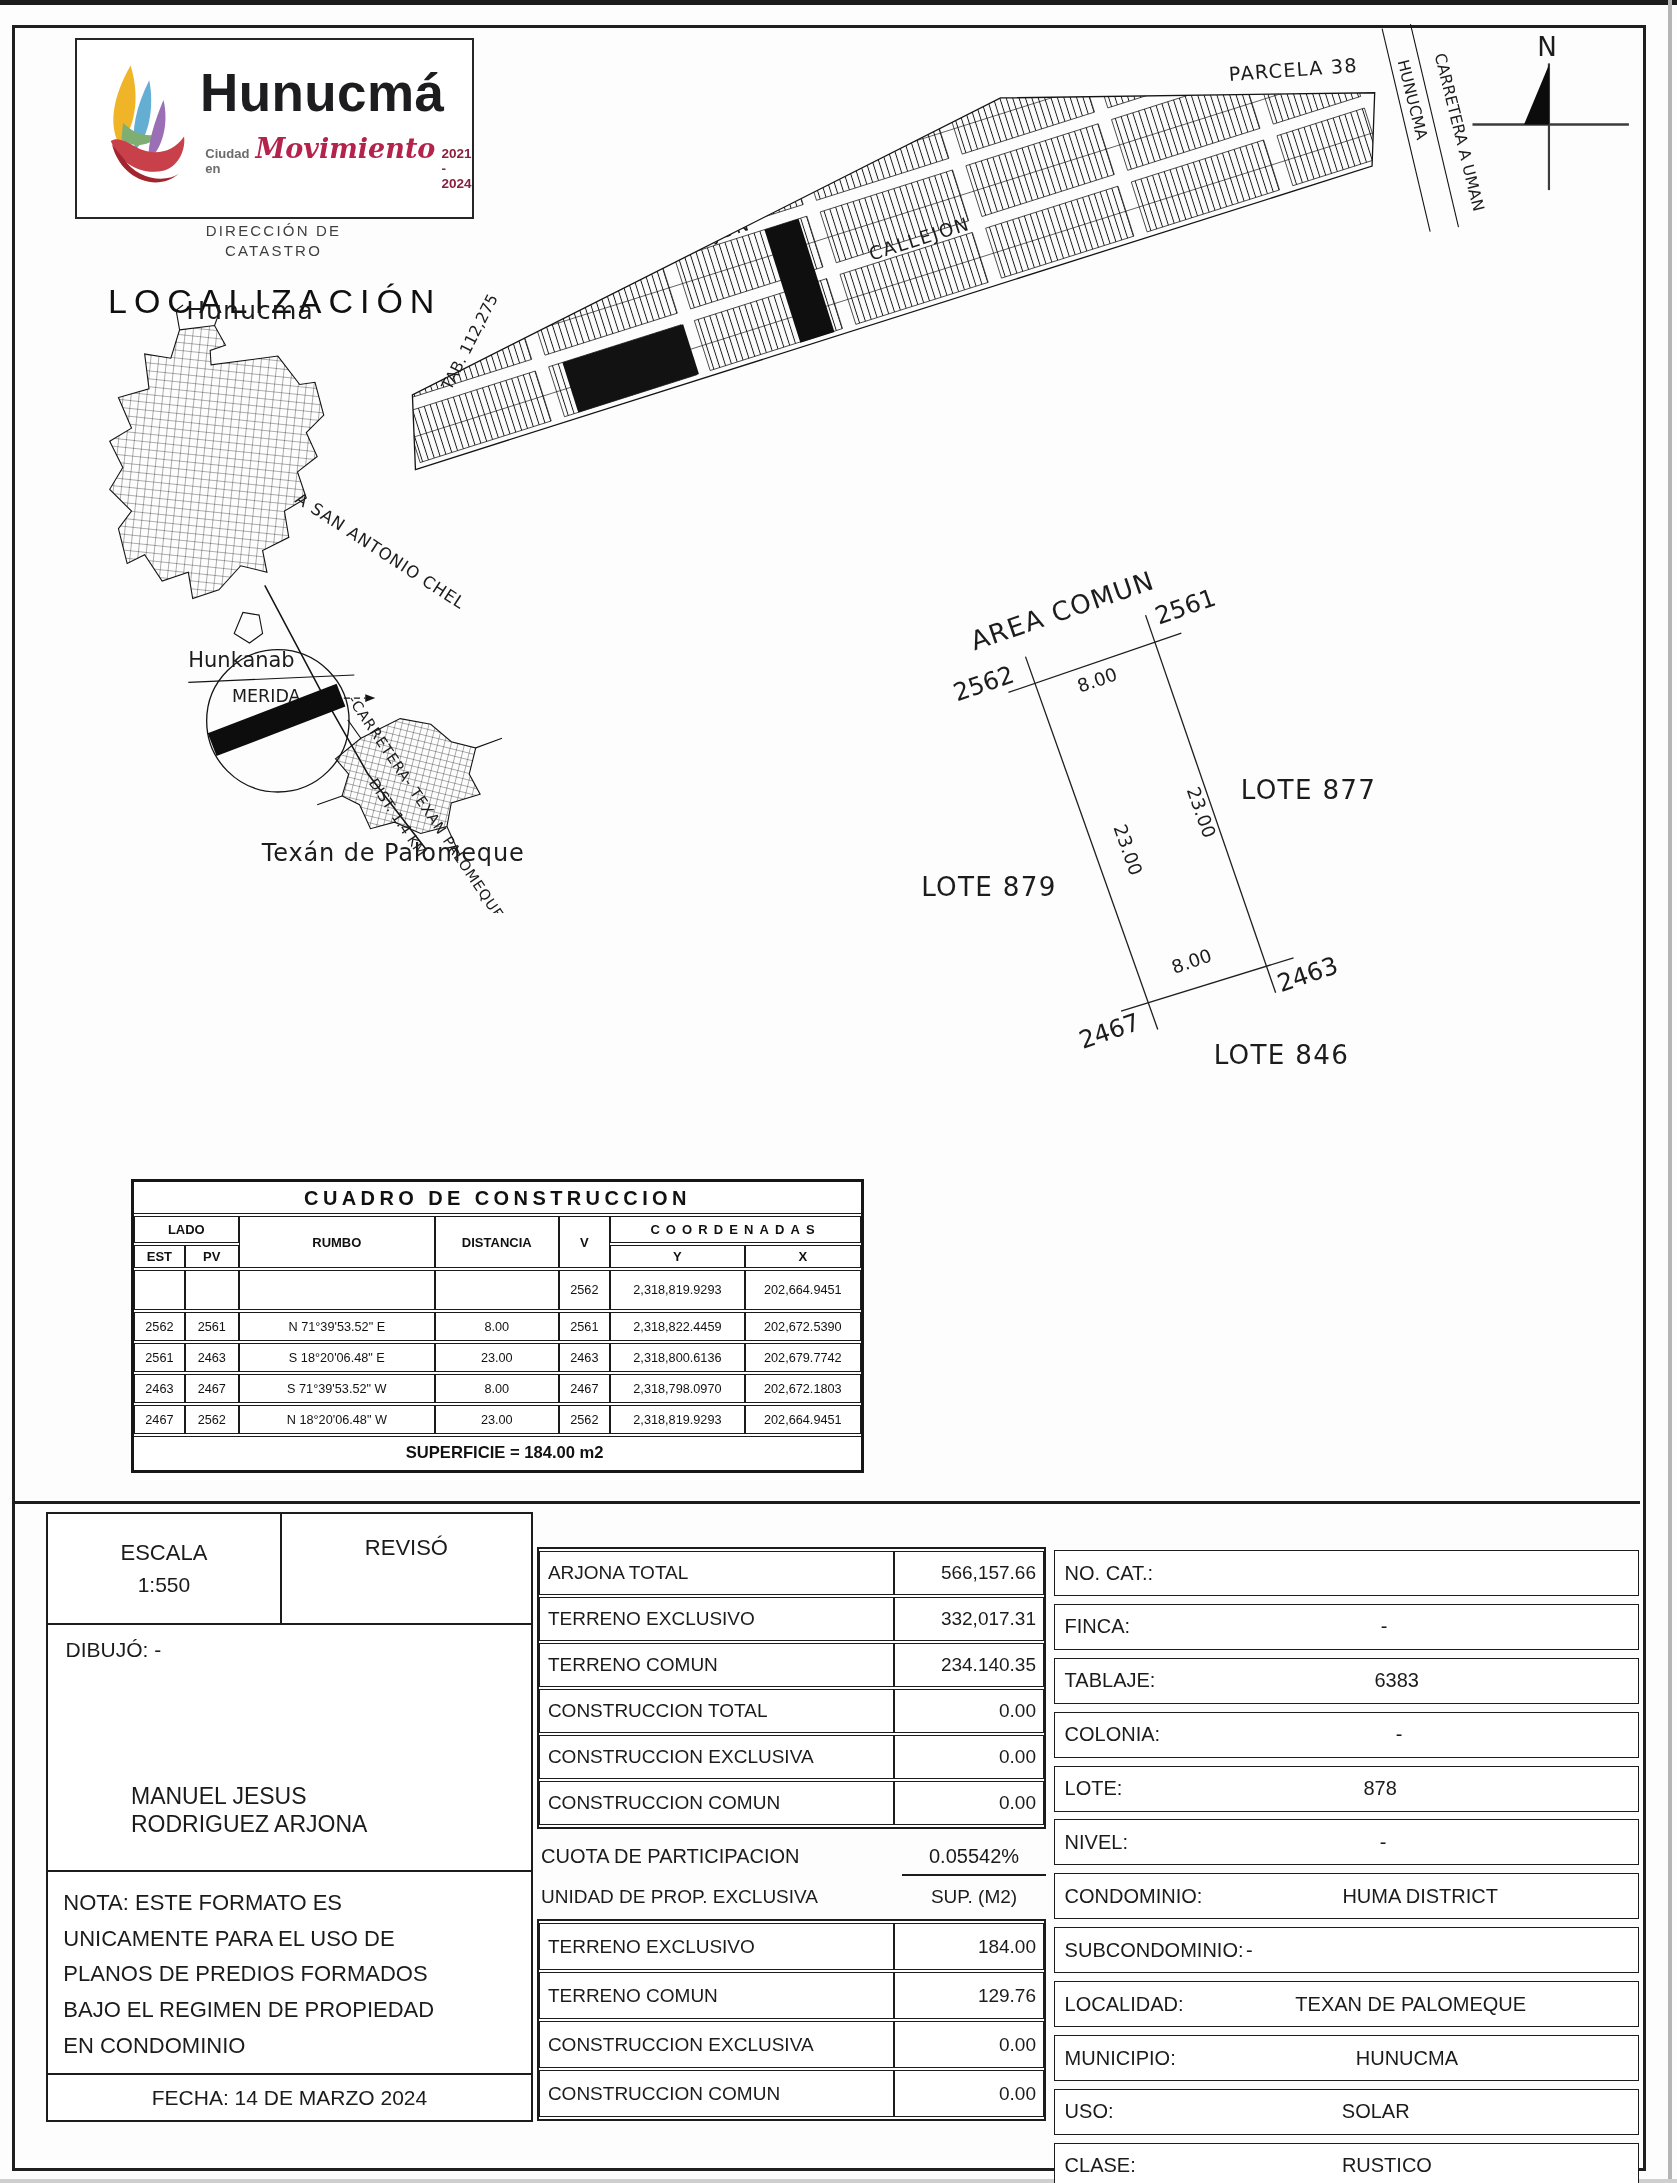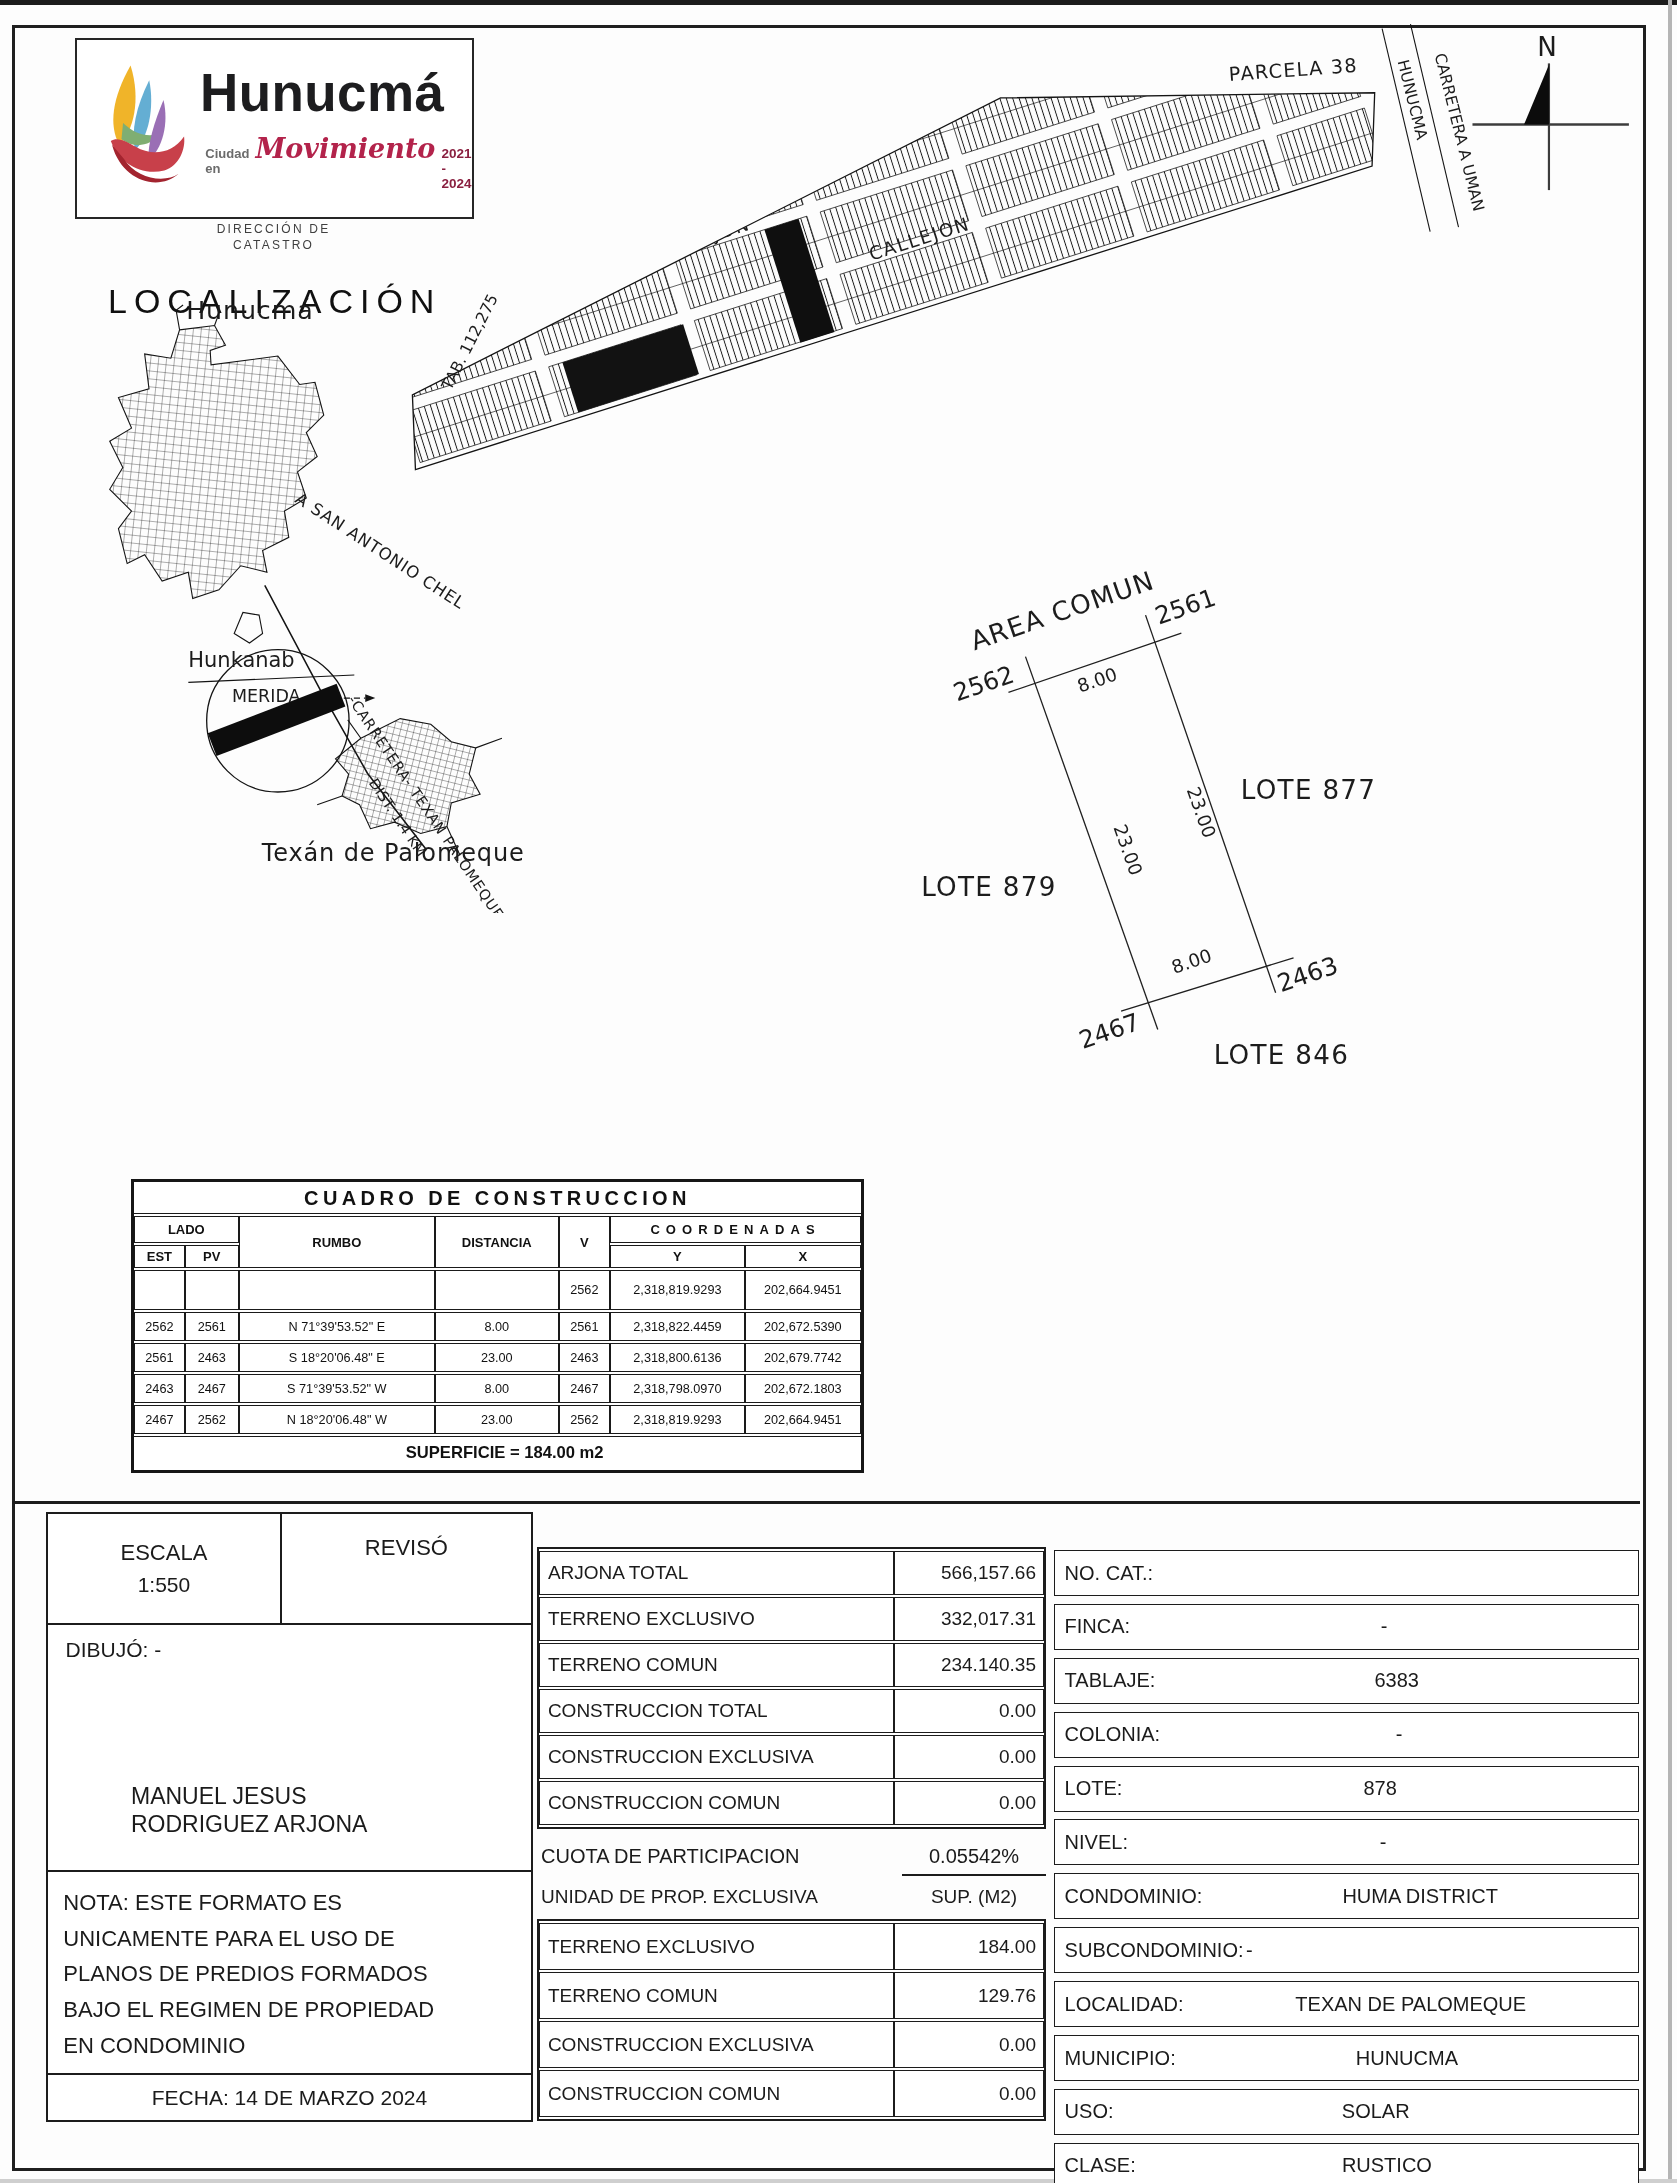--- a/index.html
+++ b/index.html
@@ -20,21 +20,21 @@
             display:flex;align-items:center;}
   .logo-flame{width:103px;height:144px;margin-left:12.2px;flex:none;}
   .logo-texts{margin-left:7.9px;}
   .logo-title{font-size:53px;font-weight:bold;color:#1d1d1f;letter-spacing:0.4px;line-height:1;}
   .logo-tagline{display:flex;align-items:baseline;margin-top:14px;margin-left:5.2px;}
   .tag-prefix{font-size:13px;color:#6b6b6b;font-weight:bold;}
   .tag-script{font-family:"DejaVu Serif",serif;font-style:italic;font-weight:bold;
               font-size:27px;color:#b3234b;margin:0 6.1px;}
   .tag-years{font-size:13.5px;color:#8a2040;font-weight:bold;}
 
-  .dept{left:140px;top:221px;width:267px;text-align:center;font-size:12px;letter-spacing:2.2px;
+  .dept{left:140px;top:221px;width:267px;text-align:center;font-size:15px;letter-spacing:2.2px;
         color:#3f3f3f;line-height:1.35;}
   .loc-title{left:108px;top:282px;font-size:34px;letter-spacing:7px;color:#101010;}
 
   
   .cuadro{left:131px;top:1179px;width:727px;border:3.5px solid #161616;background:#fff;}
   .cuadro table{width:100%;border-collapse:separate;border-spacing:0 2.6px;}
   .cuadro td{border:1.3px solid #1a1a1a;text-align:center;vertical-align:middle;
              font-size:12.7px;color:#111;padding:0 1.7px;}
   .cuadro .t-title{height:29px;font-size:20px;font-weight:bold;letter-spacing:4.4px;border:none;
                    border-bottom:1.3px solid #1a1a1a;}

